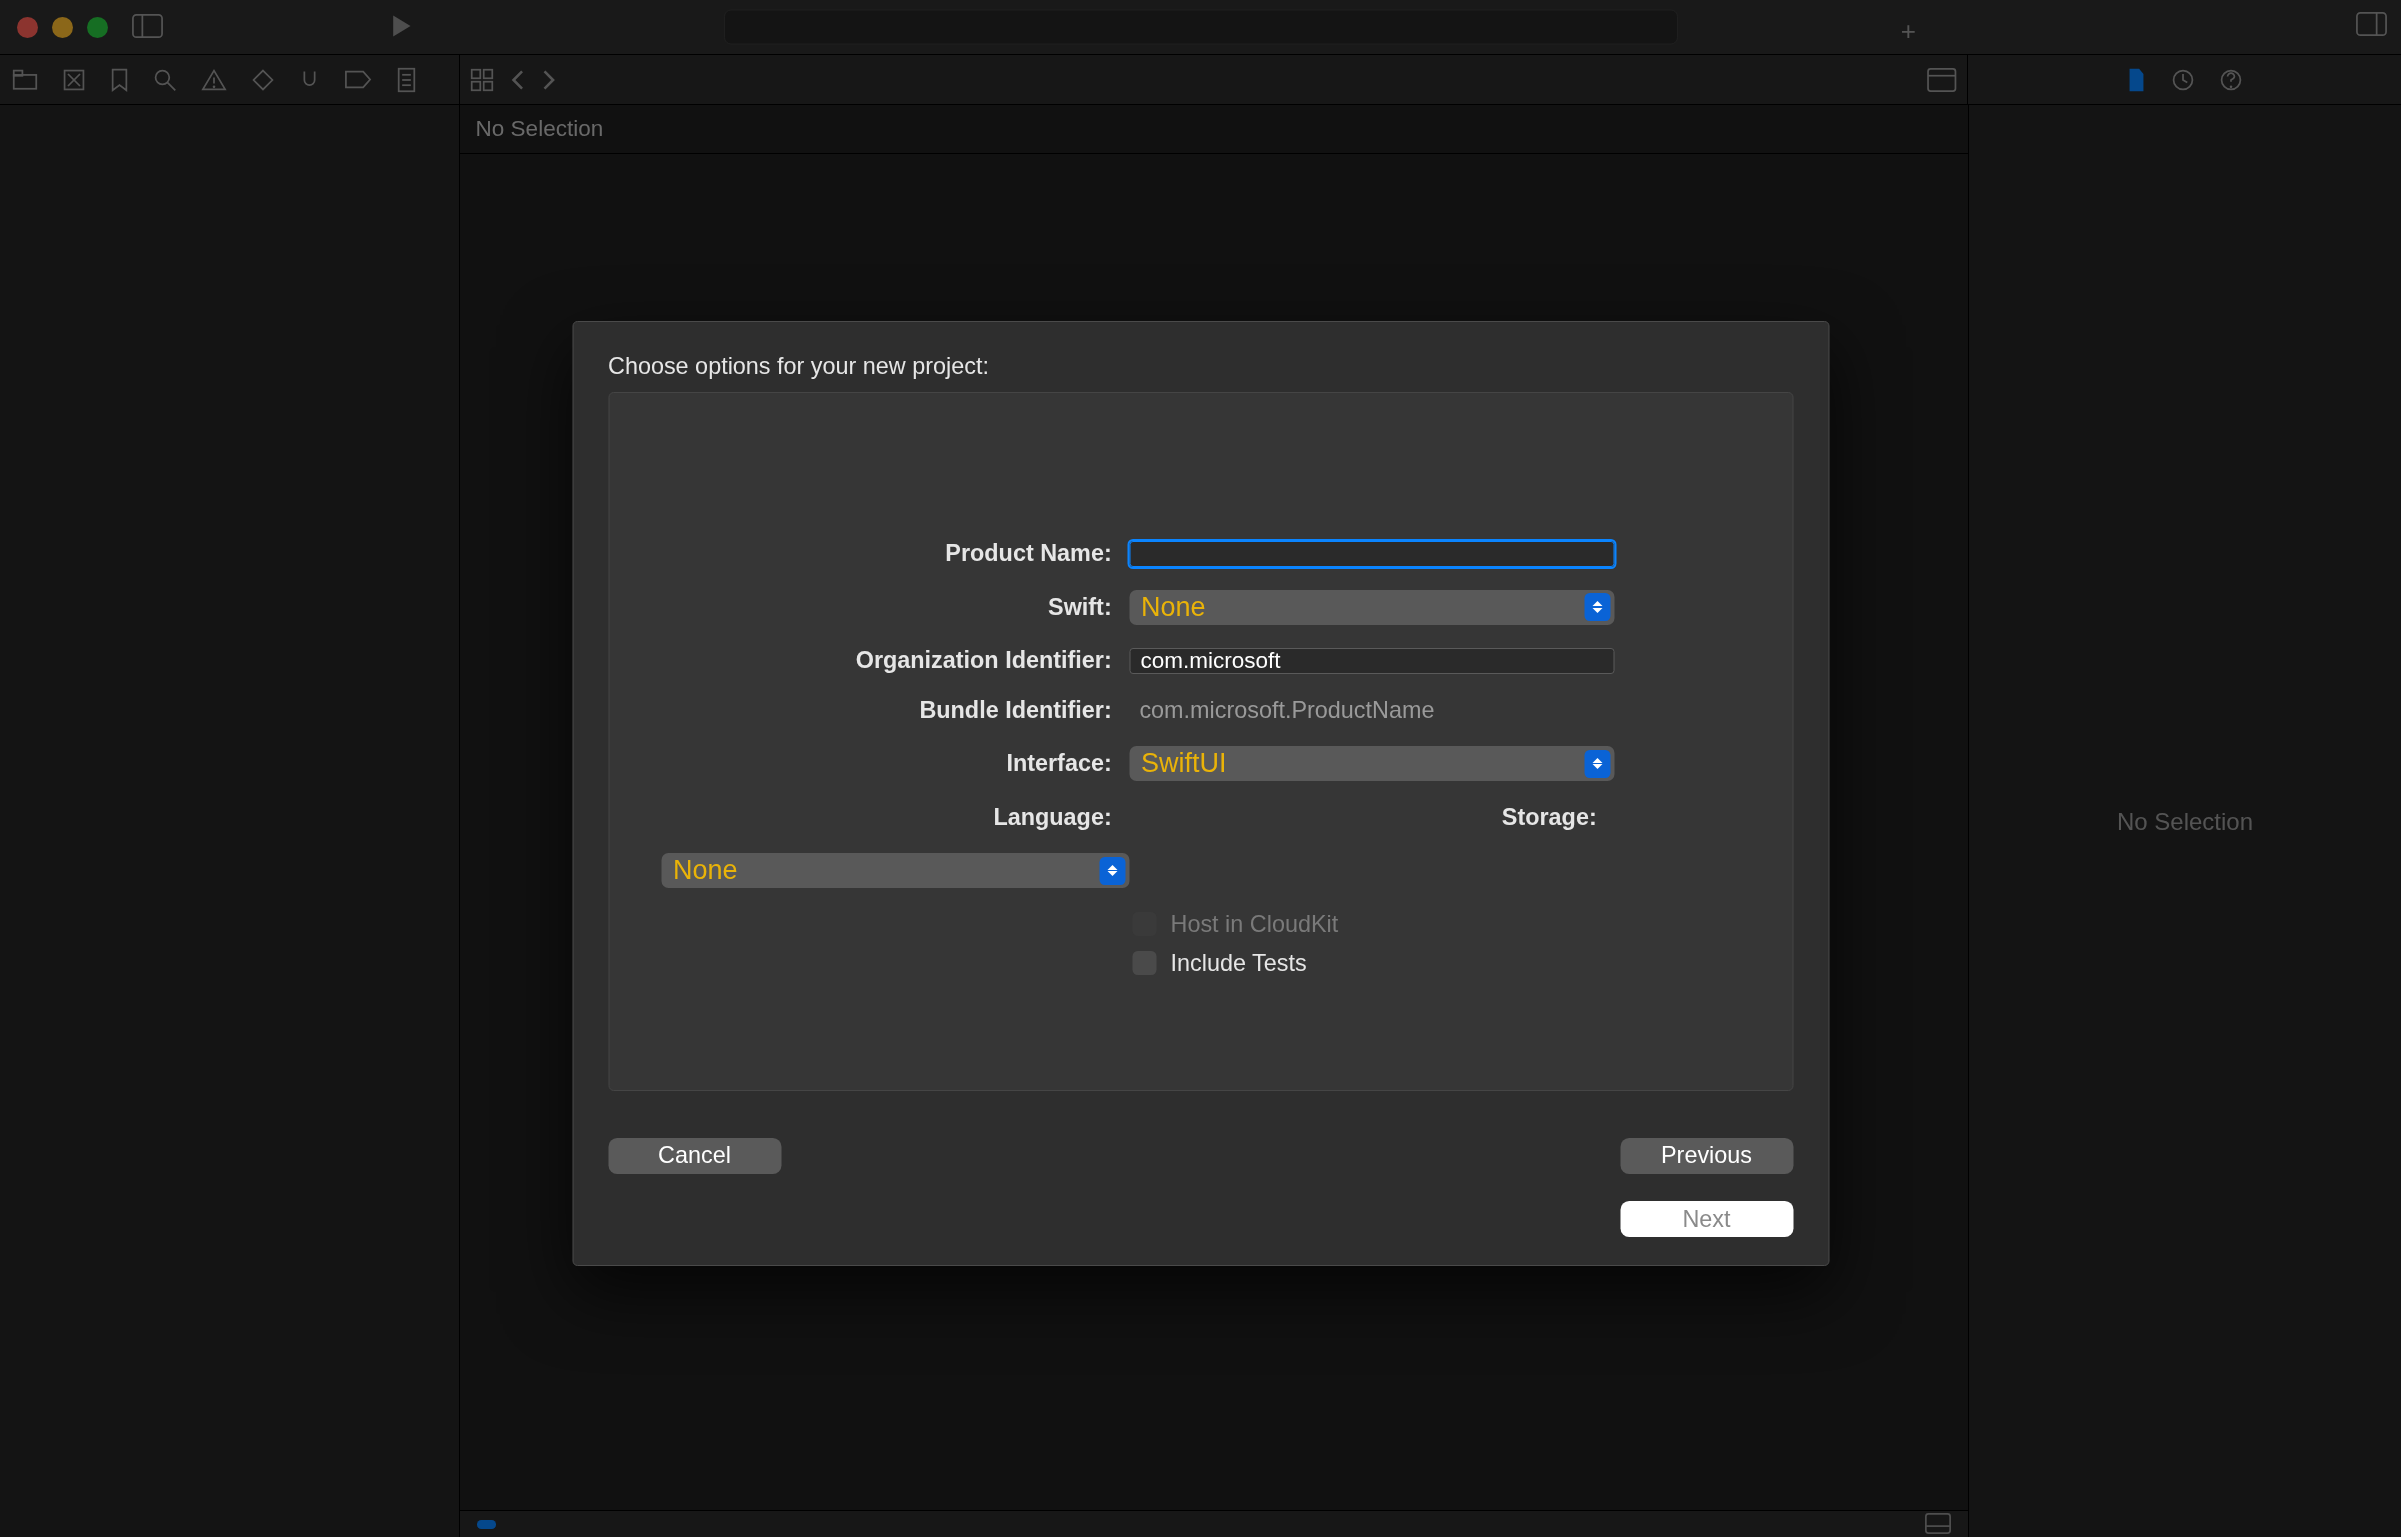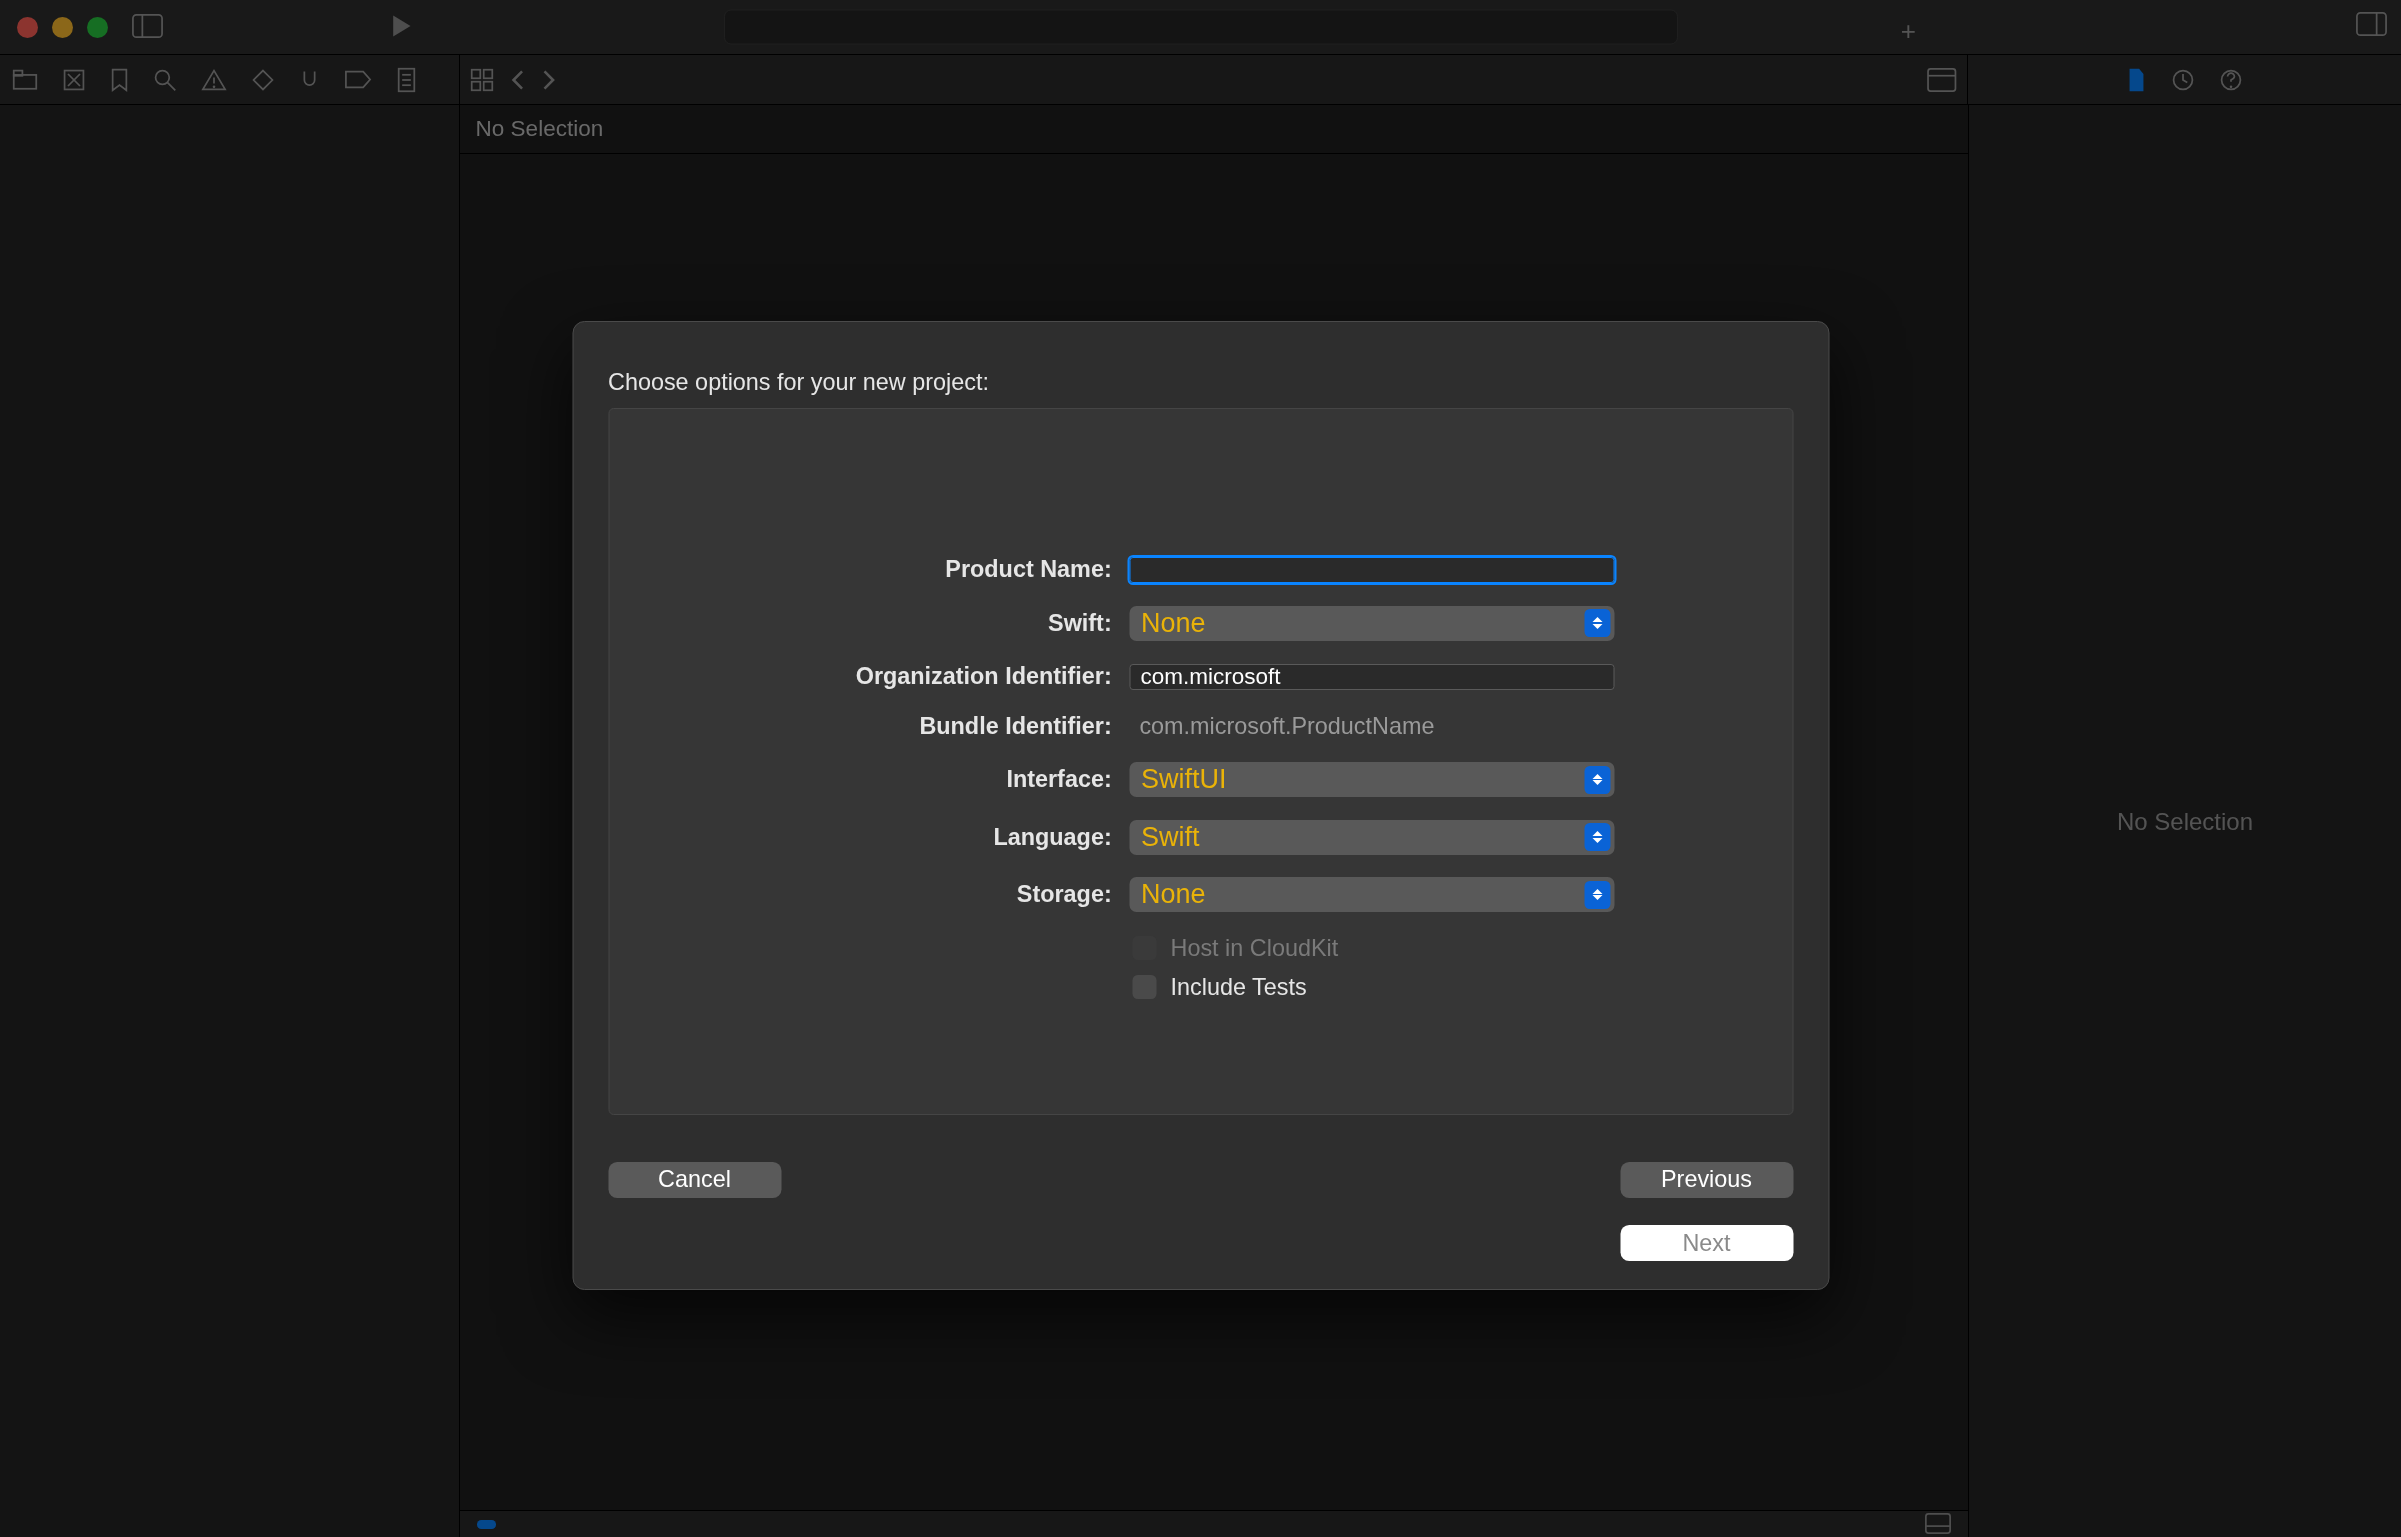--- a/index.html
+++ b/index.html
@@ -84,23 +84,23 @@
 .status-right-icon { color: #8e8e8e; }
 .no-sel { color: #9a9a9a; font-size: 24px; }
 
 
 .modal {
   position: absolute;
   top: 321px; left: 50%; transform: translateX(-50%);
   width: 1257px;
   background: #2e2e2e;
   border: 0.9px solid #4a4a4a;
-  border-radius: 12px;
+  border-radius: 5px;
   box-shadow: 0 26px 69px rgba(0,0,0,0.7);
-  padding: 47px 35px 28px 35px;
+  padding: 31px 35px 28px 35px;
 }
 .modal-title { color: #e6e6e6; font-size: 23.4px; margin-bottom: 12px; }
 .modal-body {
   background: #363636;
   border: 0.9px solid #454545;
   border-radius: 5.2px;
   padding: 147px 52px 113px 52px;
 }
 .form { display: grid; grid-template-columns: 468px 485px; row-gap: 22.5px; align-items: center; }
 .lbl { color: #e6e6e6; font-size: 23.4px; text-align: right; padding-right: 17.3px; font-weight: bold; }
@@ -341,24 +341,20 @@
       <div class="lbl">Bundle Identifier:</div>
       <div class="readonly">com.microsoft.ProductName</div>
 
       <div class="lbl">Interface:</div>
       <div class="select">
         <span>SwiftUI</span>
         <span class="chev-box"></span>
       </div>
 
       <div class="lbl">Language:</div>
-      <div class="select">
-        <span>Swift</span>
-        <span class="chev-box"></span>
-      </div>
 
       <div class="lbl">Storage:</div>
       <div class="select">
         <span>None</span>
         <span class="chev-box"></span>
       </div>
 
       <div></div>
       <div class="checks">
         <label class="check-row disabled">

